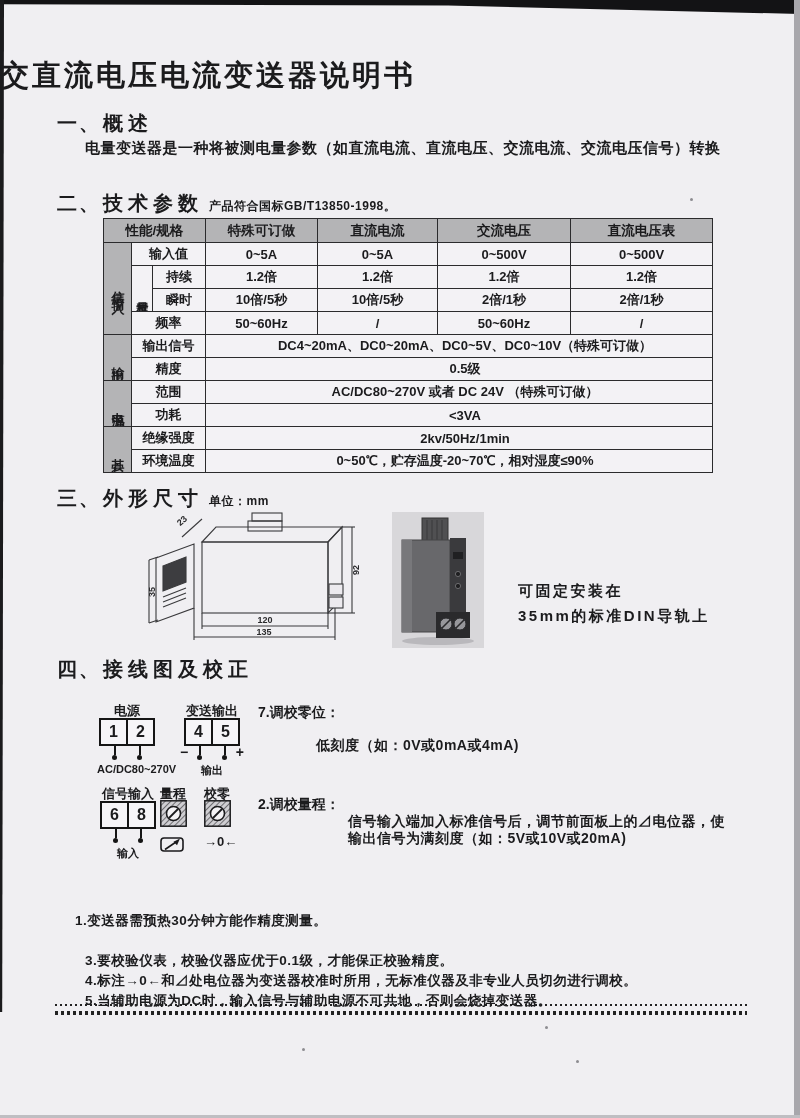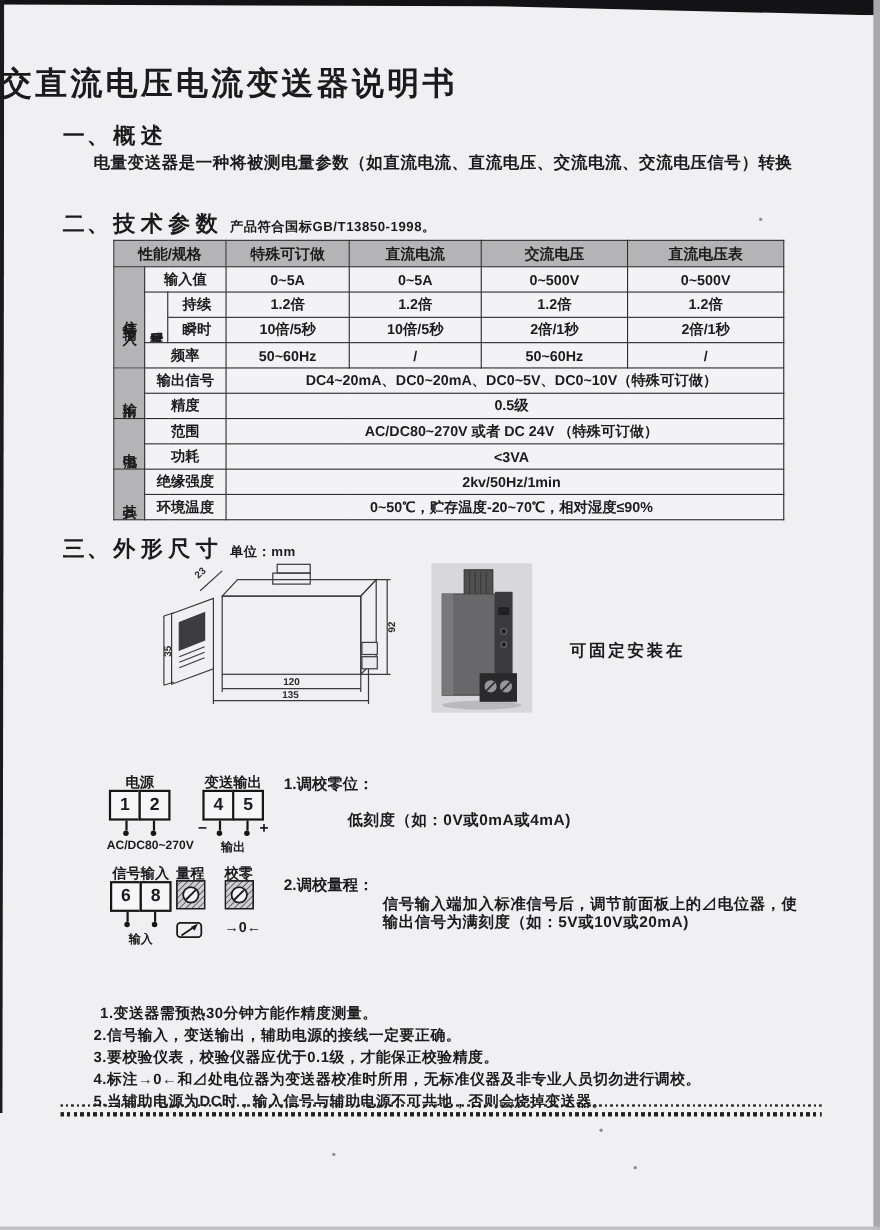--- a/index.html
+++ b/index.html
@@ -234,21 +234,25 @@
     <circle cx="66" cy="62" r="2.6" fill="#1f1f21" stroke="#6a6a6d"></circle>
     <circle cx="66" cy="74" r="2.6" fill="#1f1f21" stroke="#6a6a6d"></circle>
     <rect x="44" y="100" width="34" height="26" fill="#2a2a2c"></rect>
     <circle cx="54" cy="112" r="6" fill="#97979b" stroke="#2a2a2c"></circle>
     <line x1="50" y1="116" x2="58" y2="108" stroke="#2a2a2c" stroke-width="1.6"></line>
     <circle cx="68" cy="112" r="6" fill="#97979b" stroke="#2a2a2c"></circle>
     <line x1="64" y1="116" x2="72" y2="108" stroke="#2a2a2c" stroke-width="1.6"></line>
   </svg>
 
   <div class="din-line" style="left:518px;top:582px">可固定安装在</div>
-
+  <div class="din-line" style="left:518px;top:607px">35mm的标准DIN导轨上</div>
+
+  <div class="sec-head" style="left:57px;top:656px">
+    <span class="num">四、</span><span class="h">接线图及校正</span>
+  </div>
 
   <div class="tgroup" style="left:97px;top:702px">
     <div class="tg-label">电源</div>
     <div class="tg-boxes">
       <div class="tbox">1</div>
       <div class="tbox">2</div>
     </div>
     <div class="tg-stems">
         <span class="stem"></span>
         <span class="stem"></span>
@@ -264,21 +268,21 @@
     </div>
     <div class="tg-stems">
         <span class="stem"></span>
         <span class="stem"></span>
       </div>
     <span class="polarity" style="left:-2px;top:42px">−</span>
     <span class="polarity" style="right:-2px;top:42px">+</span>
     <div class="tg-sub">输出</div>
   </div>
 
-  <div class="cal-title" style="left:258px;top:704px">1.调校零位：</div>
+  <div class="cal-title" style="left:258px;top:704px">7.调校零位：</div>
   <div class="cal-line" style="left:316px;top:737px">低刻度（如：0V或0mA或4mA)</div>
 
   <div class="tgroup" style="left:98px;top:785px">
     <div class="tg-label">信号输入</div>
     <div class="tg-boxes">
       <div class="tbox">6</div>
       <div class="tbox">8</div>
     </div>
     <div class="tg-stems">
         <span class="stem"></span>
@@ -322,21 +326,20 @@
       <circle cx="13.5" cy="13.5" r="7" fill="#f4f3f6" stroke="#1c1c1e" stroke-width="1.6"></circle>
       <line x1="9" y1="18" x2="18" y2="9" stroke="#1c1c1e" stroke-width="1.8"></line>
     </svg>
     <div class="pg-bottom">→0←</div>
   </div>
 
   <div class="cal-title" style="left:258px;top:796px">2.调校量程：</div>
   <div class="cal-line" style="left:348px;top:813px">信号输入端加入标准信号后，调节前面板上的⊿电位器，使</div>
   <div class="cal-line" style="left:348px;top:830px">输出信号为满刻度（如：5V或10V或20mA)</div>
 
-  <div class="note-line" style="left:91px;top:912px">1.变送器需预热30分钟方能作精度测量。</div>
-  <div class="note-line" style="left:85px;top:932px">2.信号输入，变送输出，辅助电源的接线一定要正确。</div>
+  <div class="note-line" style="left:75px;top:912px">1.变送器需预热30分钟方能作精度测量。</div>
   <div class="note-line" style="left:85px;top:952px">3.要校验仪表，校验仪器应优于0.1级，才能保正校验精度。</div>
   <div class="note-line" style="left:85px;top:972px">4.标注→0←和⊿处电位器为变送器校准时所用，无标准仪器及非专业人员切勿进行调校。</div>
   <div class="note-line" style="left:85px;top:992px">5.当辅助电源为DC时，输入信号与辅助电源不可共地，否则会烧掉变送器。</div>
 
   <div class="dots1"></div>
   <div class="dots2"></div>
 </div>
 
 </body></html>

